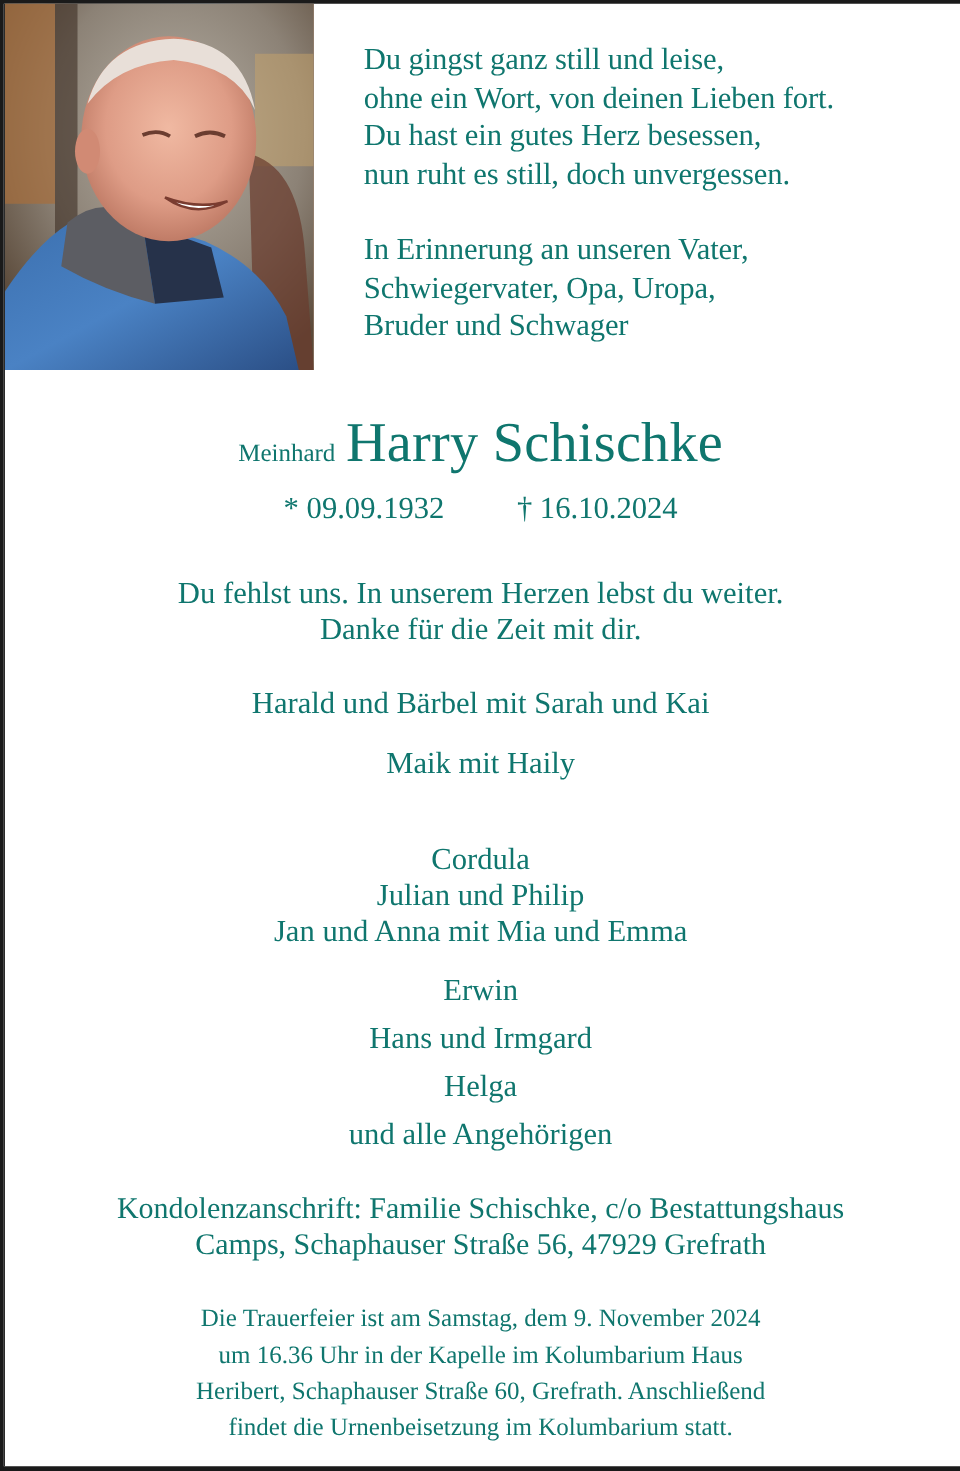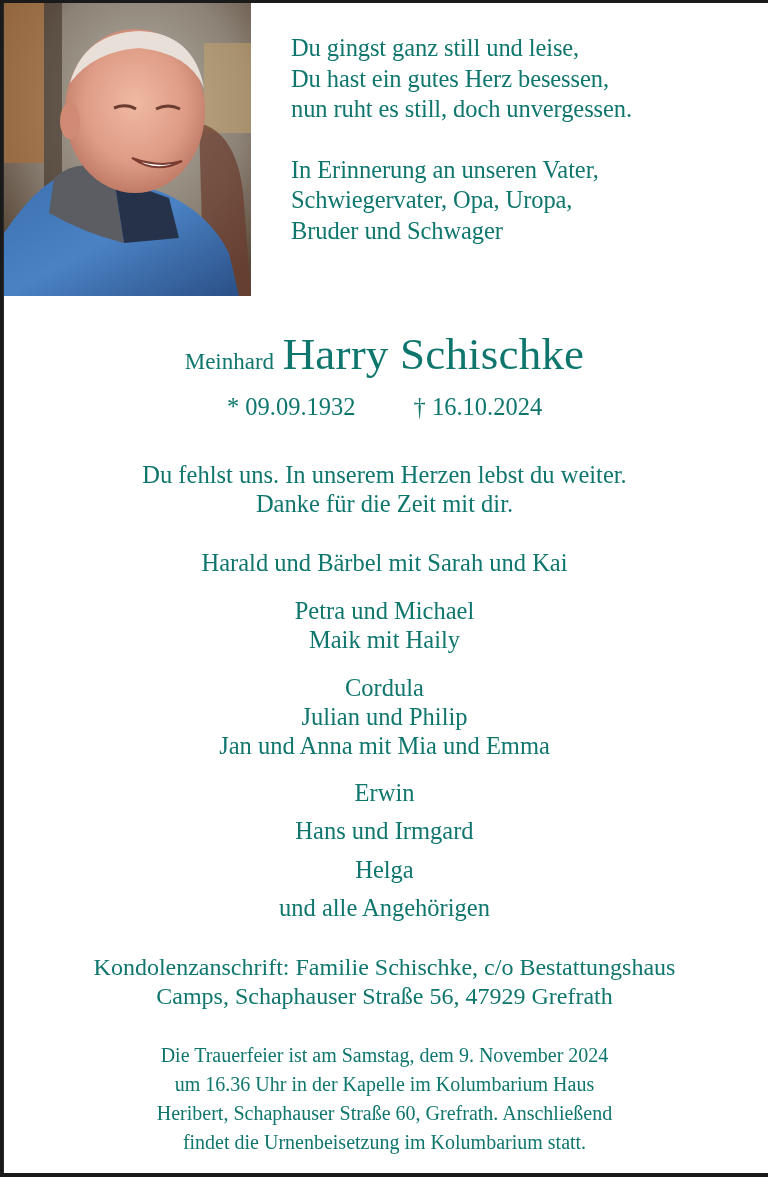--- a/index.html
+++ b/index.html
@@ -18,21 +18,21 @@
     .photo svg { display: block; }
     .poem {
       position: absolute; left: 287px; top: 30px; width: 470px;
       font-size: 24.5px; line-height: 30.5px; letter-spacing: -0.1px;
     }
     .poem .stanza { margin: 0; }
     .poem .stanza + .stanza { margin-top: 30px; }
     .poem .line { display: block; white-space: nowrap; }
     .center { position: absolute; left: 0; width: 761px; text-align: center; }
     .name { top: 323px; font-size: 34px; line-height: 56px; white-space: nowrap; }
-    .name .first { font-size: 23px; }
+    .name .first { font-size: 20px; }
     .name .rest { font-size: 45px; letter-spacing: 0.2px; }
     .dates { top: 387px; font-size: 24.5px; line-height: 34px; white-space: nowrap; }
     .dates .gap { display: inline-block; width: 58px; }
     .block { font-size: 24.5px; line-height: 29px; }
     .block .line { display: block; white-space: nowrap; }
     .msg { top: 457px; }
     .fam1 { top: 545px; }
     .fam2 { top: 593px; }
     .fam3 { top: 670px; }
     .fam4 { top: 775px; }
@@ -84,20 +84,21 @@
 
       <path d="M128 155 Q152 172 178 158 Q155 165 128 155 Z" fill="#ffffff" stroke="#7a3c30" stroke-width="2"></path>
 
       <ellipse cx="66" cy="118" rx="10" ry="18" fill="#d18a74"></ellipse>
     </svg>
   </div>
 
   <div class="poem">
     <p class="stanza">
       <span class="line">Du gingst ganz still und leise,</span>
+      <span class="line">ohne ein Wort, von deinen Lieben fort.</span>
       <span class="line">Du hast ein gutes Herz besessen,</span>
       <span class="line">nun ruht es still, doch unvergessen.</span>
     </p>
     <p class="stanza">
       <span class="line">In Erinnerung an unseren Vater,</span>
       <span class="line">Schwiegervater, Opa, Uropa,</span>
       <span class="line">Bruder und Schwager</span>
     </p>
   </div>
 
@@ -112,21 +113,20 @@
 
   <div class="center block msg">
     <span class="line">Du fehlst uns. In unserem Herzen lebst du weiter.</span>
     <span class="line">Danke für die Zeit mit dir.</span>
   </div>
 
   <div class="center block fam1">
     <span class="line">Harald und Bärbel mit Sarah und Kai</span>
   </div>
   <div class="center block fam2">
-    <span class="line">Petra und Michael</span>
     <span class="line">Maik mit Haily</span>
   </div>
   <div class="center block fam3">
     <span class="line">Cordula</span>
     <span class="line">Julian und Philip</span>
     <span class="line">Jan und Anna mit Mia und Emma</span>
   </div>
   <div class="center block fam4">
     <span class="line">Erwin</span>
   </div>

